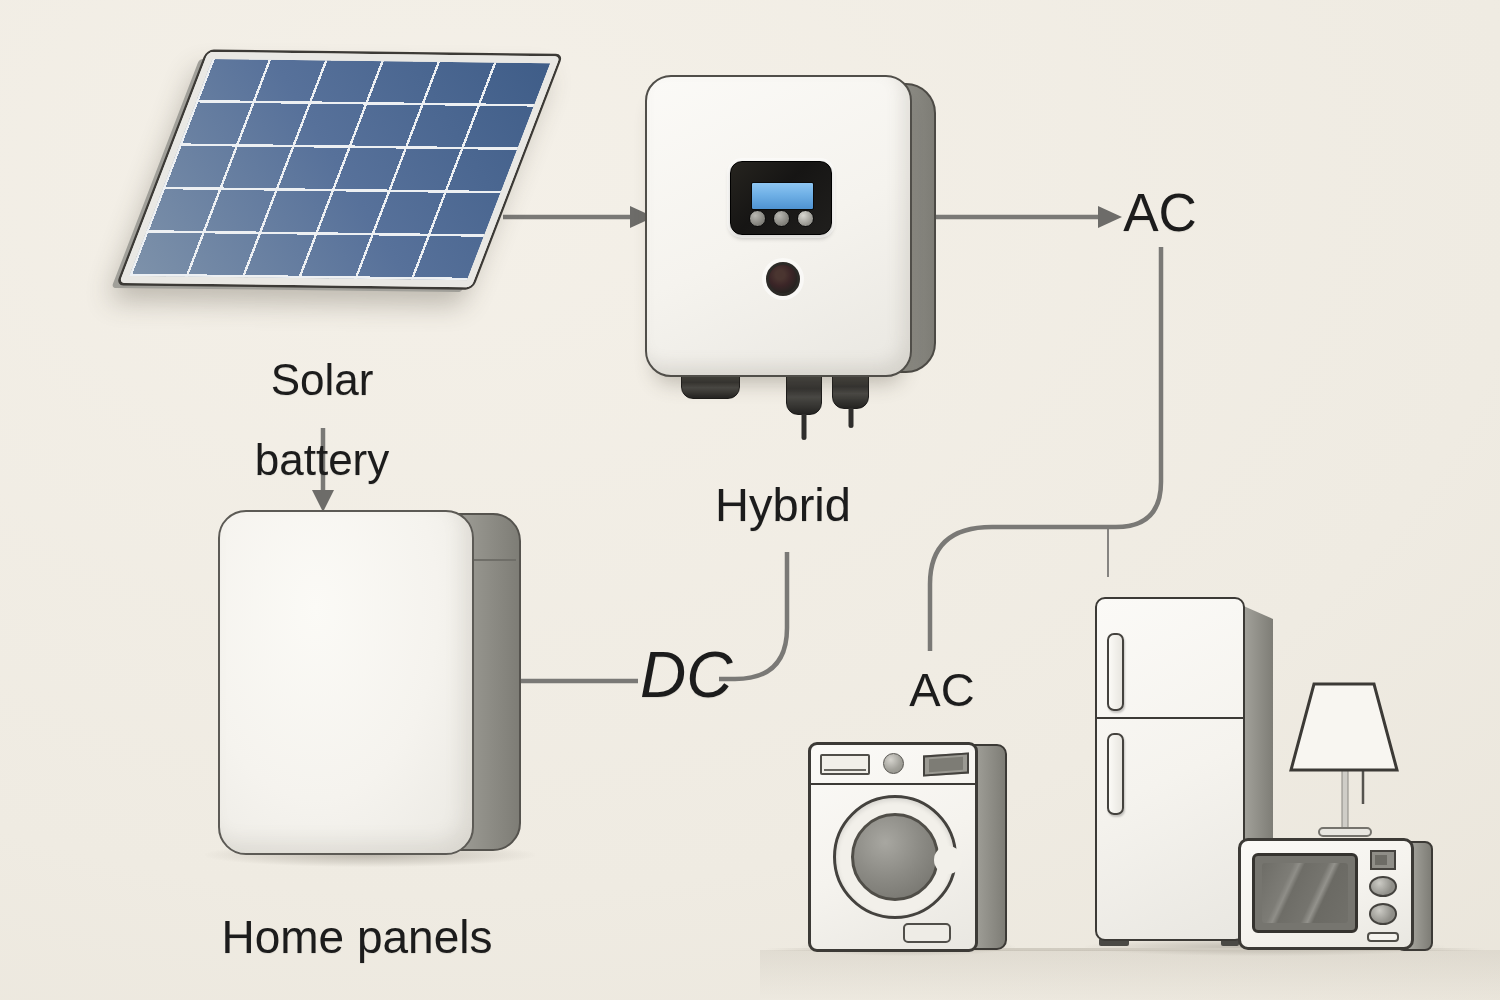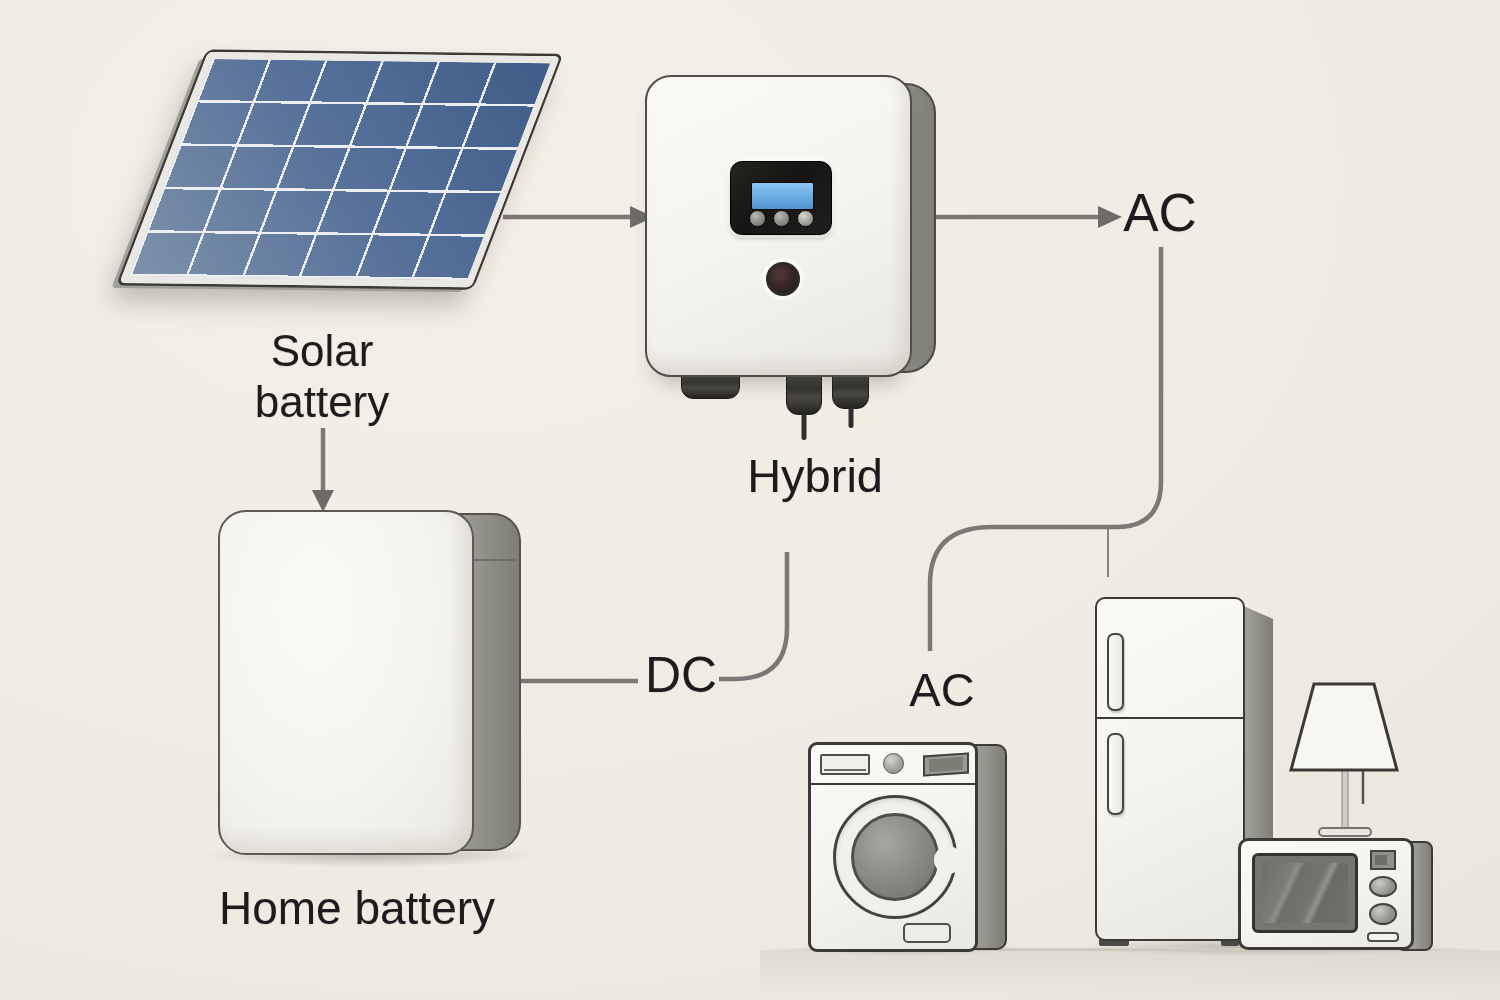--- a/index.html
+++ b/index.html
@@ -14,25 +14,25 @@
     font-family:"Liberation Sans", sans-serif;color:var(--text);
   }
   .abs{position:absolute;}
   
   #connectors{position:absolute;left:0;top:0;z-index:1;}
   #connectors path{fill:none;stroke:var(--line);}
   #connectors polygon{fill:var(--arrowhead);}
   
   .lbl{position:absolute;z-index:6;text-align:center;font-weight:500;letter-spacing:0px;
        text-shadow:0 1px 1px rgba(0,0,0,0.08);}
-  .lbl span{display:block;}
+  .lbl span{display:block;margin-top:29px;}
   #lbl-solar{left:212px;top:325px;width:220px;font-size:44px;line-height:51px;}
-  #lbl-hybrid{left:683px;top:448px;width:200px;font-size:47px;line-height:55px;text-align:right;}
+  #lbl-hybrid{left:683px;top:448px;width:200px;font-size:47px;line-height:55px;}
   #lbl-ac-top{left:1120px;top:186px;width:80px;font-size:53px;line-height:53px;}
-  #lbl-dc{left:640px;top:650px;width:82px;font-size:50px;line-height:50px;}
+  #lbl-dc{left:640px;top:650px;width:82px;font-size:64px;line-height:50px;font-style:italic;}
   #lbl-ac-bottom{left:906px;top:666px;width:72px;font-size:47px;line-height:47px;}
   #lbl-battery{left:207px;top:882px;width:300px;font-size:46px;line-height:52px;}
   
   #solar-panel{
     left:208px;top:52px;width:338px;height:218px;z-index:2;
     border:7px solid #e9e8e4;border-radius:5px;
     transform-origin:0 0;transform:rotate(0.7deg) skewX(-20.3deg);
     background-image:
       repeating-linear-gradient(90deg, #edf0f3 0px, #edf0f3 2.5px, transparent 2.5px, transparent 56.33px),
       repeating-linear-gradient(0deg, #edf0f3 0px, #edf0f3 2.5px, transparent 2.5px, transparent 43.6px),
@@ -233,16 +233,16 @@
     <span>Solar</span>
     <span>battery</span>
   </div>
   <div class="lbl" id="lbl-hybrid">
     <span>Hybrid</span>
   </div>
   <div class="lbl" id="lbl-ac-top">AC</div>
   <div class="lbl" id="lbl-dc">DC</div>
   <div class="lbl" id="lbl-ac-bottom">AC</div>
   <div class="lbl" id="lbl-battery">
-    <span>Home battery</span>
+    <span>Home panels</span>
   </div>
 
 </div>
 
 </body></html>

